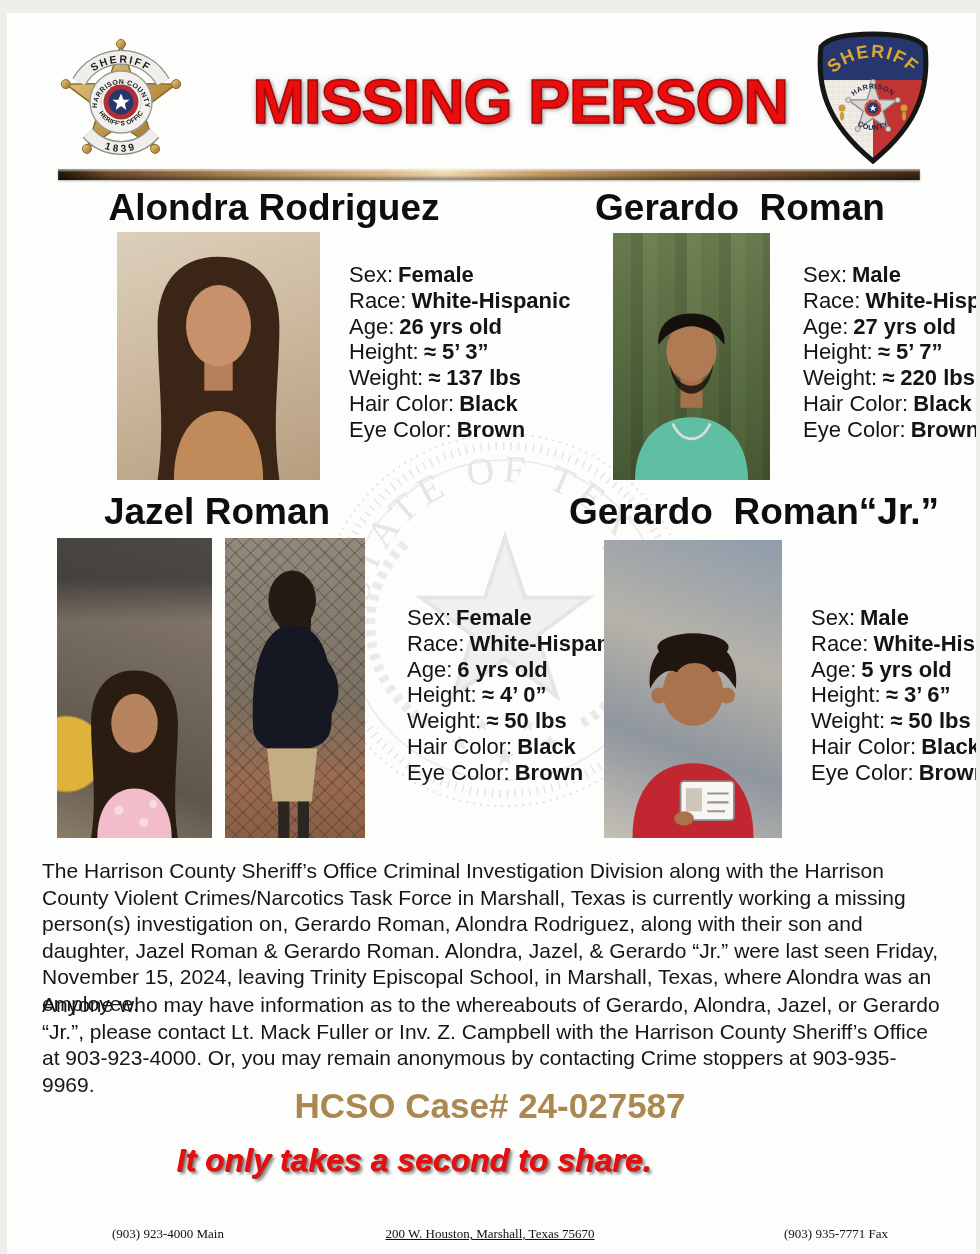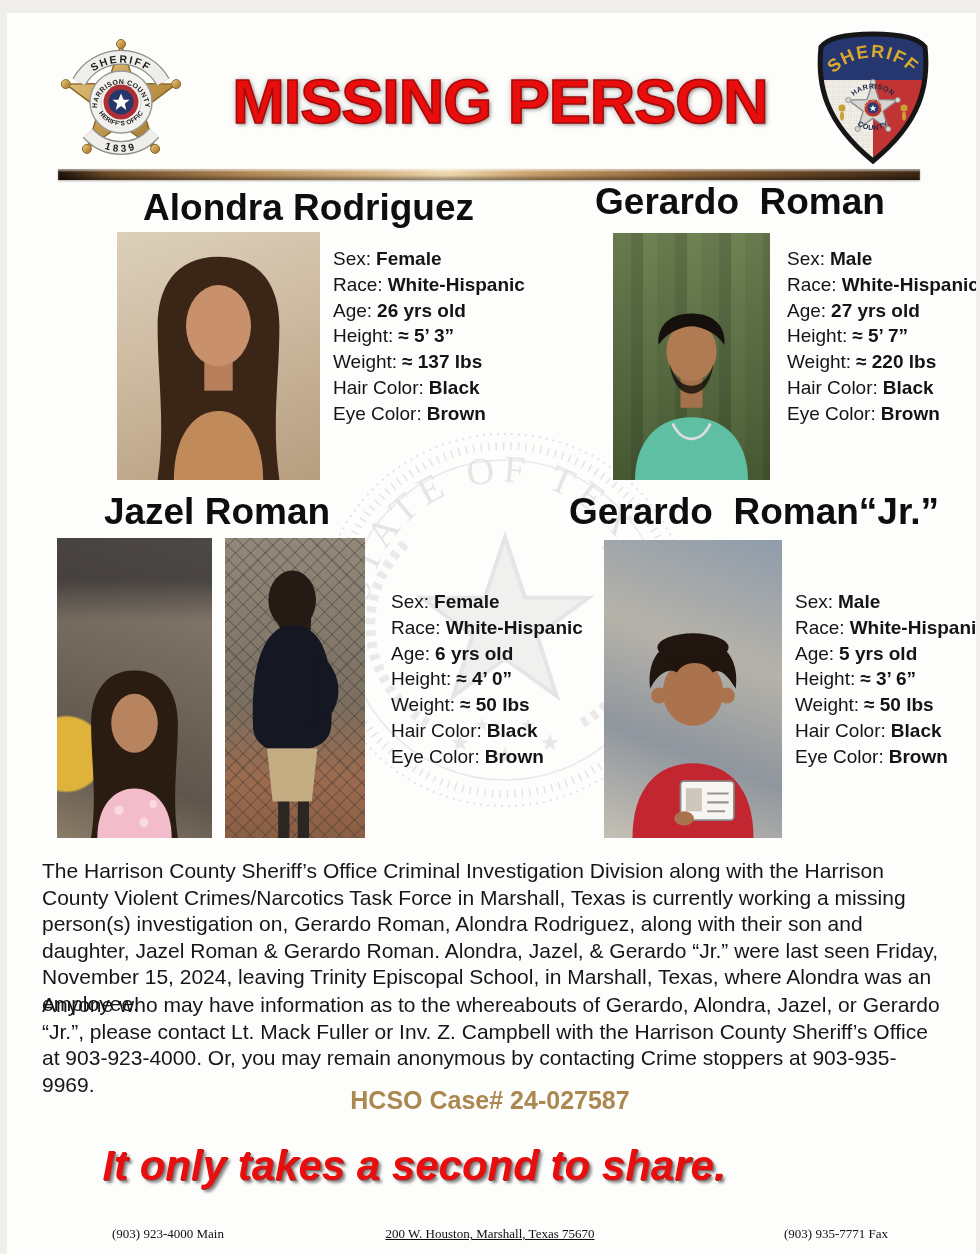--- a/index.html
+++ b/index.html
@@ -15,43 +15,43 @@
   .edge{position:absolute;background:#f0eeea;z-index:3;}
   .edge-top{left:0;top:0;width:980px;height:13px;}
   .edge-left{left:0;top:0;width:7px;height:1254px;}
   .edge-right{right:0;top:0;width:4px;height:1254px;}
 
   
   .badge{position:absolute;left:45px;top:30px;width:152px;height:142px;z-index:2;}
   .patch{position:absolute;left:806px;top:30px;width:134px;height:136px;z-index:2;}
   .title{
     position:absolute;left:212px;top:56px;width:576px;margin:0;z-index:2;
-    text-align:center;font-size:63px;line-height:90px;font-weight:700;letter-spacing:-1px;
+    text-align:right;font-size:63px;line-height:90px;font-weight:700;letter-spacing:-1px;
     color:var(--accent-red);
     -webkit-text-stroke:1.6px #a30a0a;
     text-shadow:0 0 6px rgba(150,150,150,.85), 2px 2px 3px rgba(120,120,120,.6);
     white-space:nowrap;
   }
   .divider{
     position:absolute;left:58px;top:169px;width:862px;height:11px;z-index:2;
     background:linear-gradient(90deg,#1f1207 0%,#6b4a28 6%,#b08755 22%,#d9b98a 38%,#efd9ae 45%,#c59a64 56%,#8a6237 72%,#5e3f22 88%,#3a2513 100%);
     box-shadow:inset 0 2px 2px rgba(255,255,255,.55), inset 0 -3px 3px rgba(0,0,0,.35), 0 1px 2px rgba(0,0,0,.3);
   }
 
   
   .watermark{position:absolute;left:310px;top:425px;width:390px;height:390px;opacity:.5;z-index:1;}
   .wm-serif{font-family:"Liberation Serif","DejaVu Serif",serif;}
 
   
   .pname{
     position:absolute;margin:0;z-index:2;text-align:center;
     font-size:37px;line-height:44px;font-weight:700;color:#0e0e0e;white-space:pre;
   }
-  .name1{left:74px;top:186px;width:400px;text-align:right;}
-  .name2{left:540px;top:180px;width:400px;}
+  .name1{left:74px;top:186px;width:400px;}
+  .name2{left:540px;top:186px;width:400px;}
   .name3{left:67px;top:490px;width:300px;}
   .name4{left:568px;top:490px;width:372px;}
 
   .photo{position:absolute;z-index:2;overflow:hidden;}
   .photo svg{position:absolute;left:0;top:0;width:100%;height:100%;}
   .photo1{left:117px;top:232px;width:203px;height:248px;}
   .photo2{left:613px;top:233px;width:157px;height:247px;}
   .photo3a{left:57px;top:538px;width:155px;height:300px;}
   .photo3b{left:225px;top:538px;width:140px;height:300px;}
   .photo4{left:604px;top:540px;width:178px;height:298px;}
@@ -64,45 +64,45 @@
       linear-gradient(180deg,rgba(25,25,32,.55) 0 14%,rgba(25,25,32,0) 28%),
       radial-gradient(circle at 6% 72%,#dfb23c 0 14%,rgba(0,0,0,0) 15%),
       linear-gradient(200deg,#8d8274 0%,#756a5e 40%,#5e564c 75%,#8a7c68 100%);}
   .ph-jazel2{background:
       repeating-linear-gradient(45deg,rgba(40,40,40,0) 0 9px,rgba(45,45,45,.28) 9px 10.5px),
       repeating-linear-gradient(-45deg,rgba(40,40,40,0) 0 9px,rgba(45,45,45,.28) 9px 10.5px),
       linear-gradient(180deg,#93897a 0%,#7a6f60 55%,#9c6b4e 80%,#8a5e44 100%);}
   .ph-gjr{background:linear-gradient(200deg,#8e9cab 0%,#b6b2a9 38%,#8f969e 68%,#c6c0b4 100%);}
 
   .details{
-    position:absolute;z-index:2;margin:0;padding:0;list-style:none;
-    font-size:19px;line-height:25.8px;color:#141414;white-space:nowrap;
+    position:absolute;z-index:2;margin:16px;padding:0;list-style:none;
+    font-size:22px;line-height:25.8px;color:#141414;white-space:nowrap;
   }
   .details .lbl{font-weight:400;}
   .details .val{font-weight:700;margin-left:5px;}
   .details1{left:333px;top:246px;}
   .details2{left:787px;top:246px;}
   .details3{left:391px;top:589px;}
   .details4{left:795px;top:589px;}
 
   
   .para{
     position:absolute;left:42px;width:903px;margin:0;z-index:2;
     font-size:21px;line-height:26.6px;color:#161616;
   }
   .para1{top:858px;}
   .para2{top:992px;}
 
   .case-line{
     position:absolute;left:0;top:1086px;width:980px;z-index:2;text-align:center;
-    font-size:25px;font-weight:700;color:var(--case-gold);
+    font-size:35px;font-weight:700;color:var(--case-gold);
   }
   .tagline{
     position:absolute;left:0;top:1142px;width:828px;z-index:2;text-align:center;
-    font-size:42px;font-weight:700;font-style:italic;letter-spacing:0;
+    font-size:32px;font-weight:700;font-style:italic;letter-spacing:0;
     color:var(--accent-red);
     text-shadow:3px 3px 3px rgba(125,125,125,.9), 1px 1px 0 #8e0f0f;
   }
 
   .footer-item{
     position:absolute;top:1226px;z-index:2;
     font-family:"Liberation Serif","DejaVu Serif",serif;font-size:13px;color:#101010;
   }
   .f-left{left:112px;}
   .f-center{left:0;width:980px;text-align:center;text-decoration:underline;}

